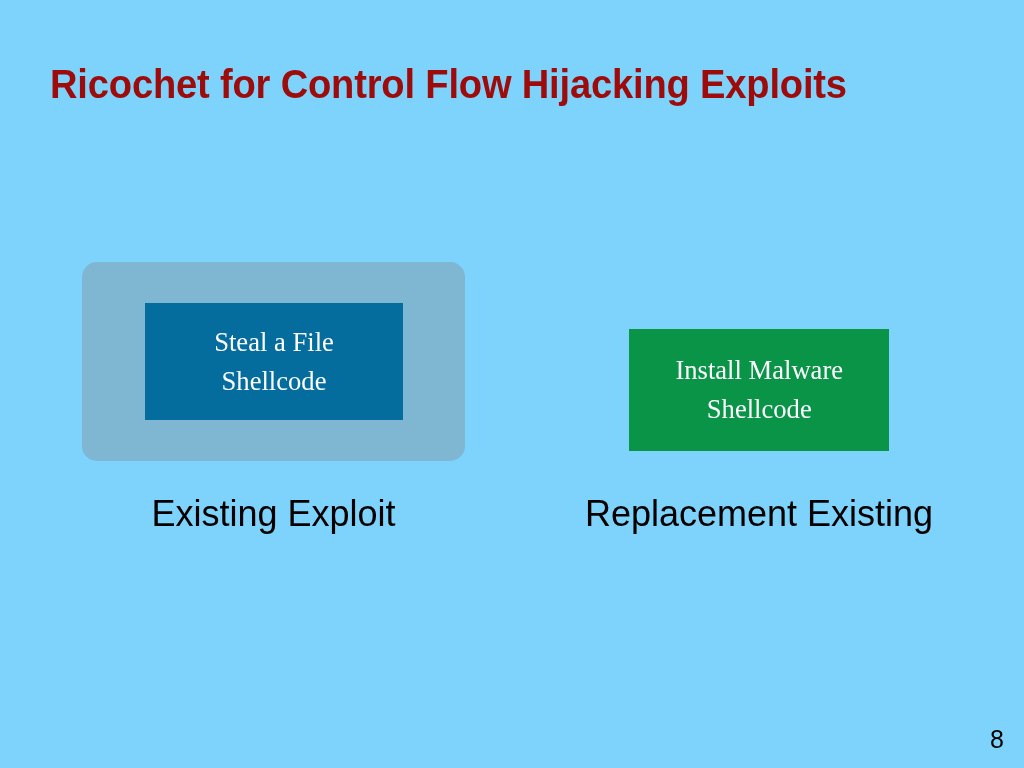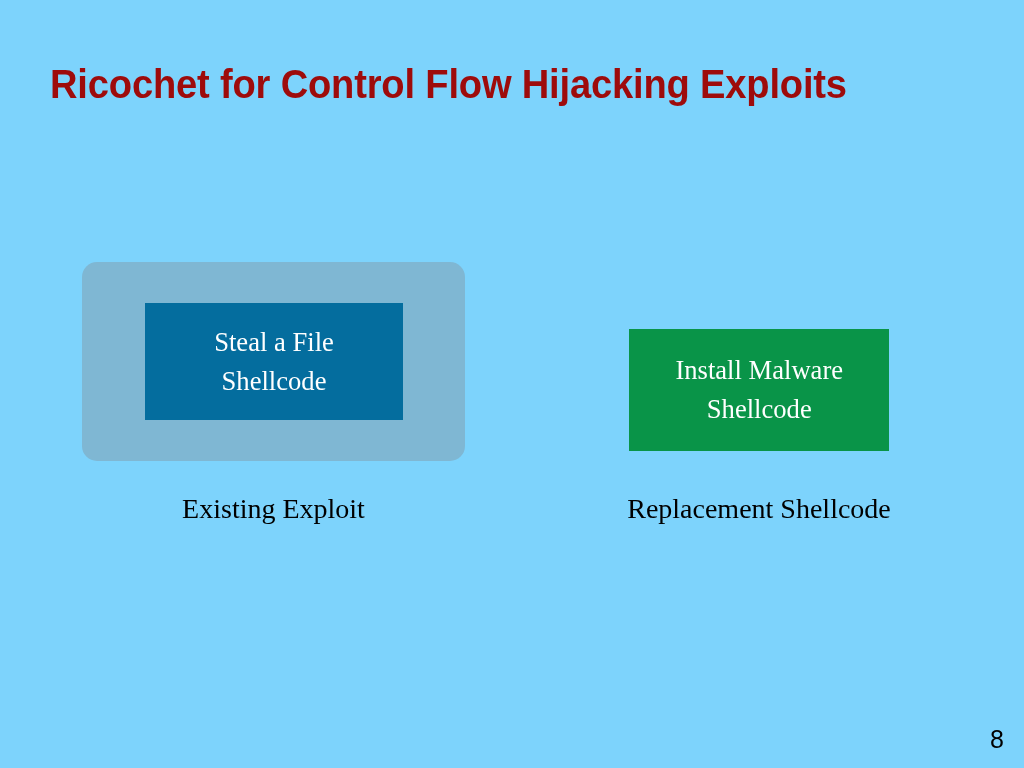--- a/index.html
+++ b/index.html
@@ -122,22 +122,22 @@
     font-family: "Liberation Serif", "DejaVu Serif", serif;
     font-size: 28px;
     line-height: 1.38;
     text-align: center;
     white-space: pre-line;
     transform: scaleX(0.95);
   }
 
   .caption-label {
     color: #000000;
-    font-family: Liberation Serif, serif;
-    font-size: 28px;
+    font-family: Liberation Sans, sans-serif;
+    font-size: 36px;
     line-height: 1.1;
     white-space: nowrap;
     transform: scaleX(0.92);
   }
 
   
   #page-number {
     position: absolute;
     right: 20px;
     bottom: 14px;
@@ -174,21 +174,21 @@
     </div>
 
     <div class="group" id="replacement-group">
 
       <div id="replacement-box">
         <span class="box-label">Install Malware
 Shellcode</span>
       </div>
 
       <div id="replacement-caption">
-        <span class="caption-label">Replacement Shellcode</span>
+        <span class="caption-label">Replacement Existing</span>
       </div>
 
     </div>
 
   </div>
 
   <div id="page-number">8</div>
 
 </div>
 

